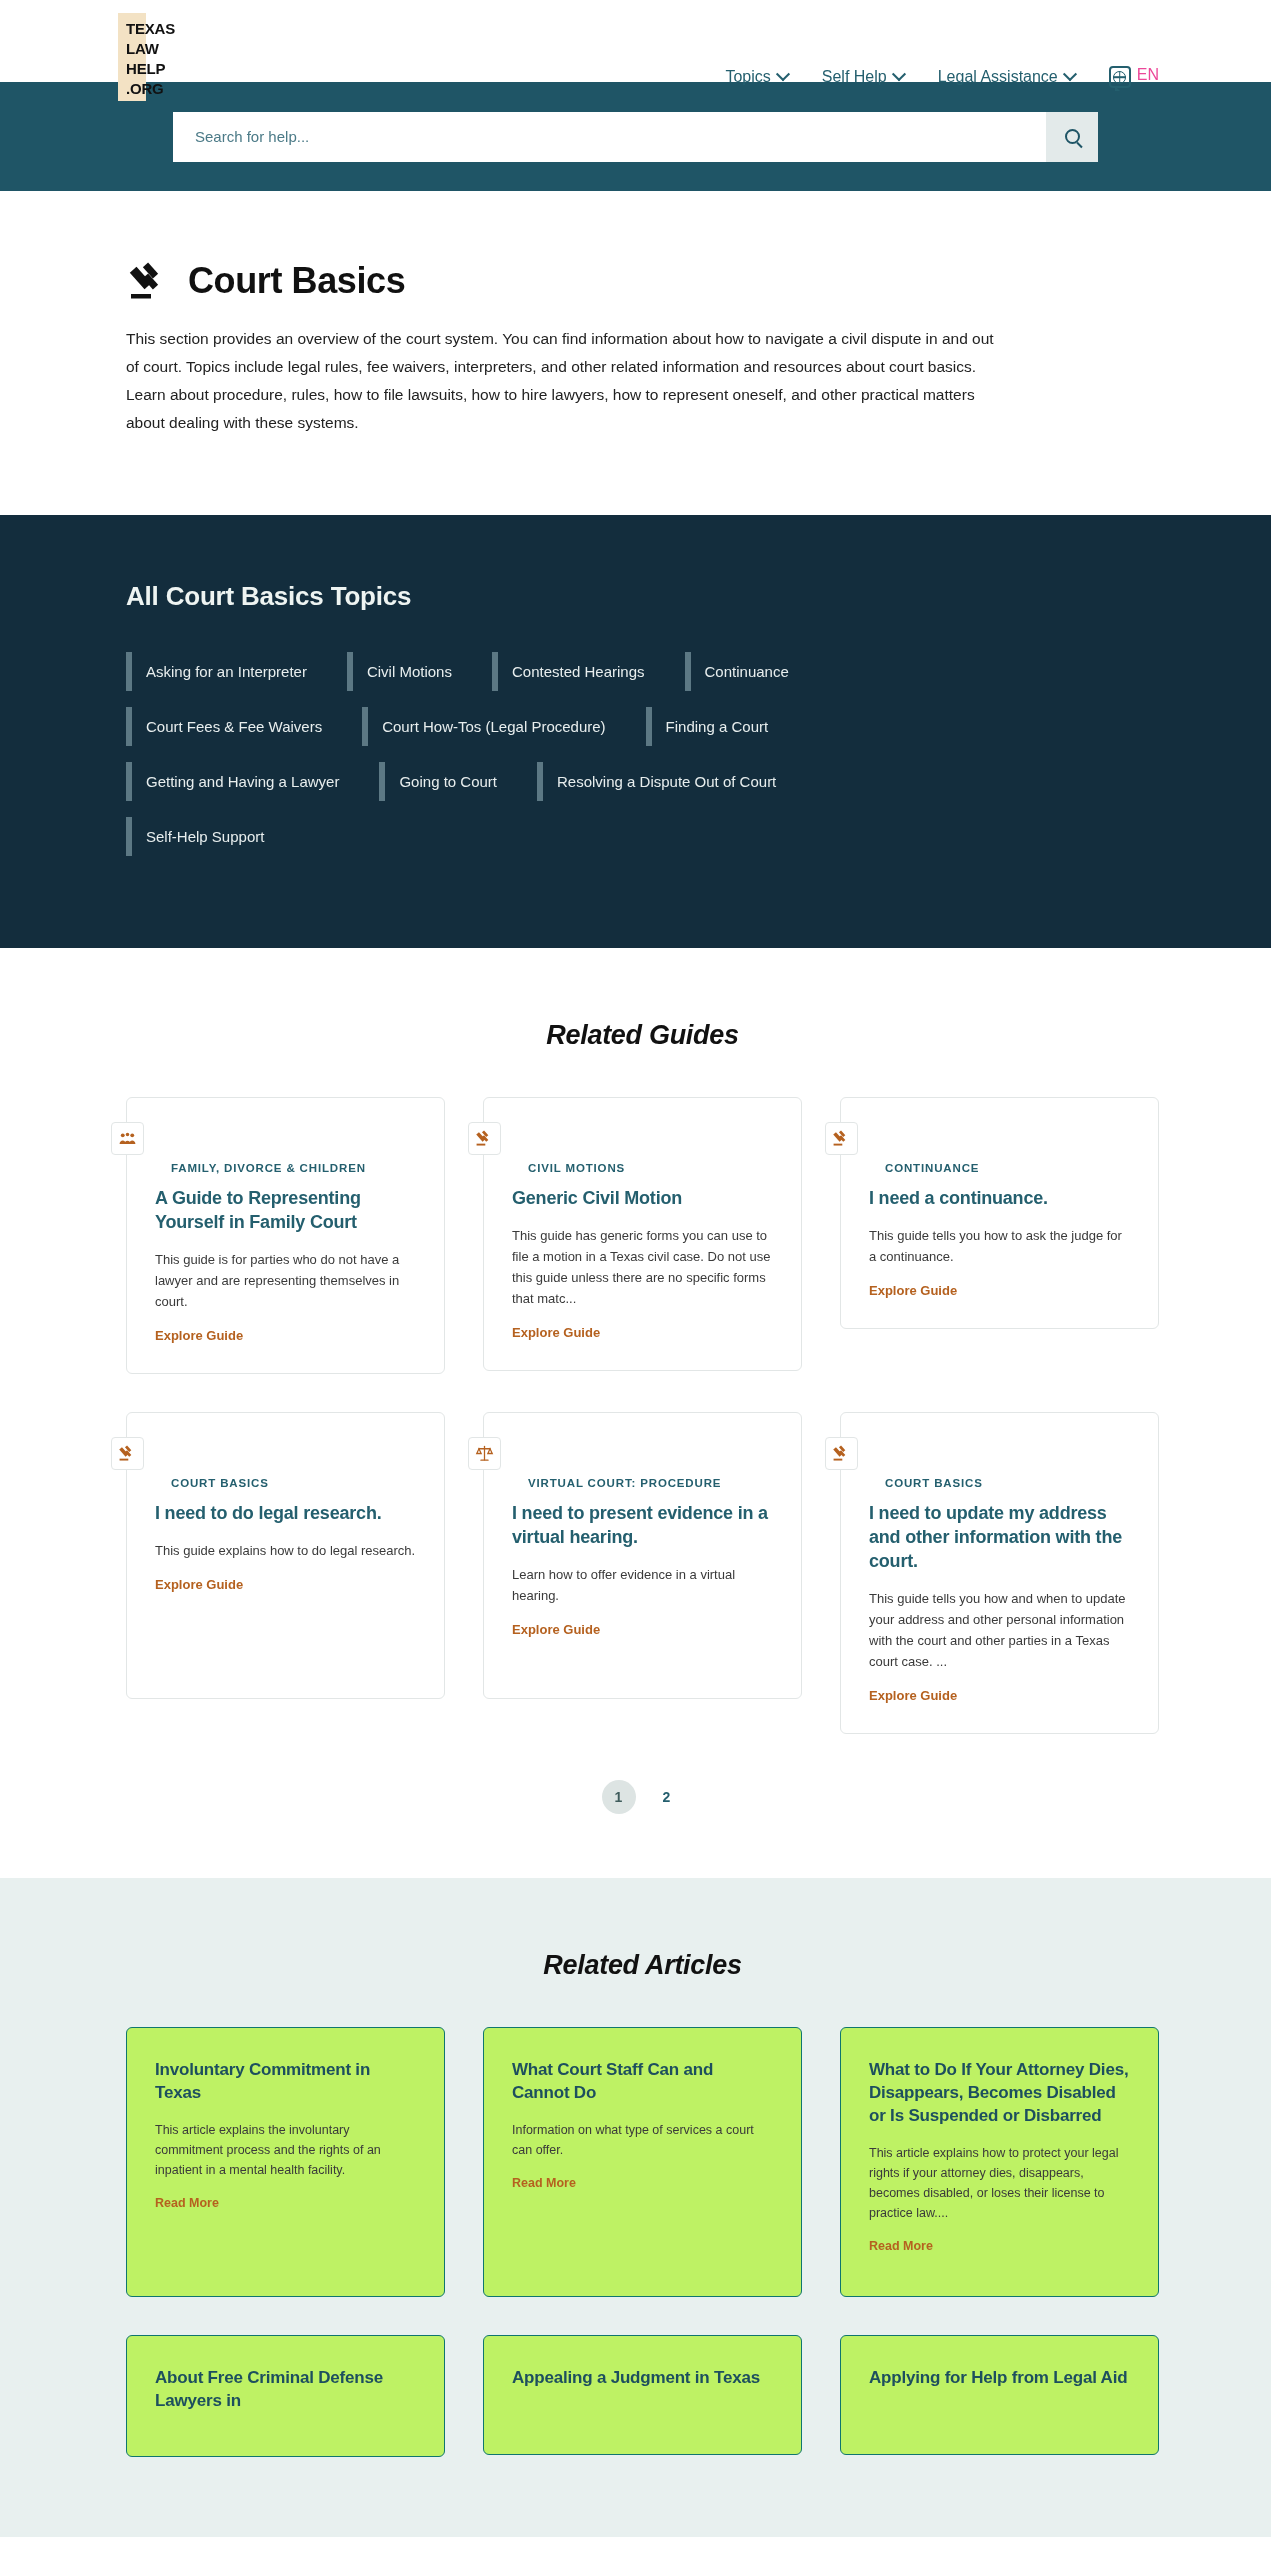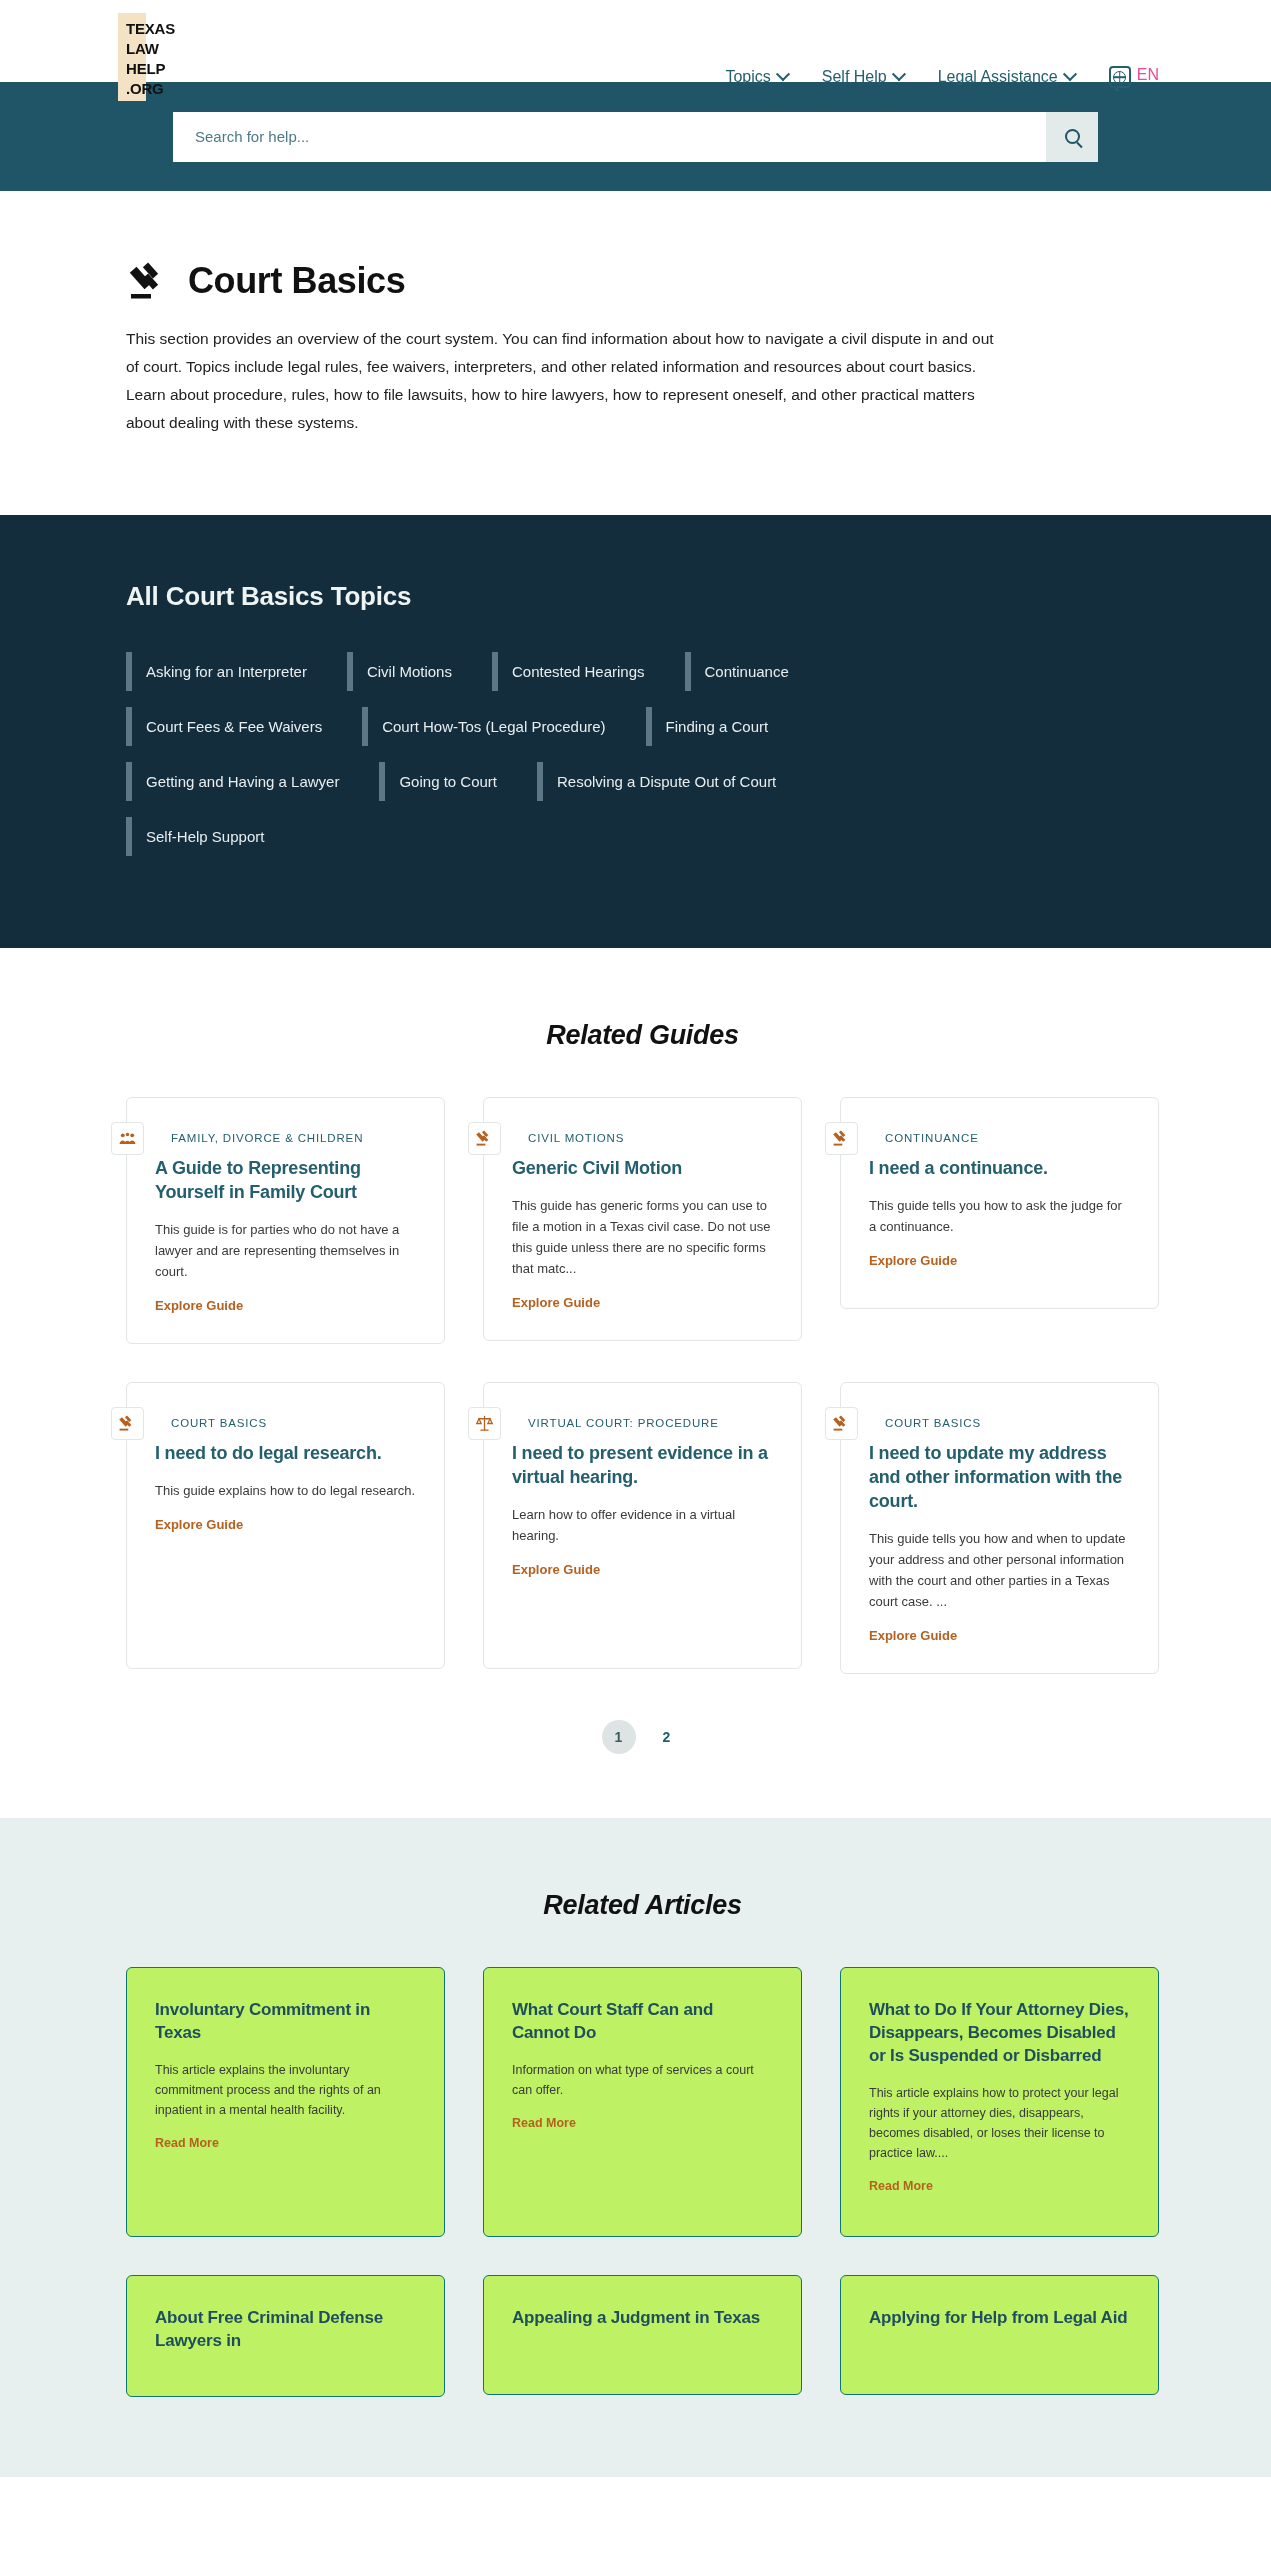--- a/index.html
+++ b/index.html
@@ -246,26 +246,27 @@
     height: 33px;
     background: #ffffff;
     border: 1px solid #e2e6e6;
     border-radius: 4px;
     display: flex;
     align-items: center;
     justify-content: center;
   }
   .card-cat {
     font-size: 11.5px;
-    font-weight: normal;
+    font-weight: bold;
     letter-spacing: 0.85px;
     color: #245f6e;
     text-transform: uppercase;
     margin-bottom: 12px;
     margin-left: 16px;
+    margin-top: 30px;
   }
   .card-title {
     font-size: 18px;
     font-weight: bold;
     color: #245f6e;
     line-height: 24px;
     margin-bottom: 15px;
     letter-spacing: -0.2px;
   }
   .card-desc {

